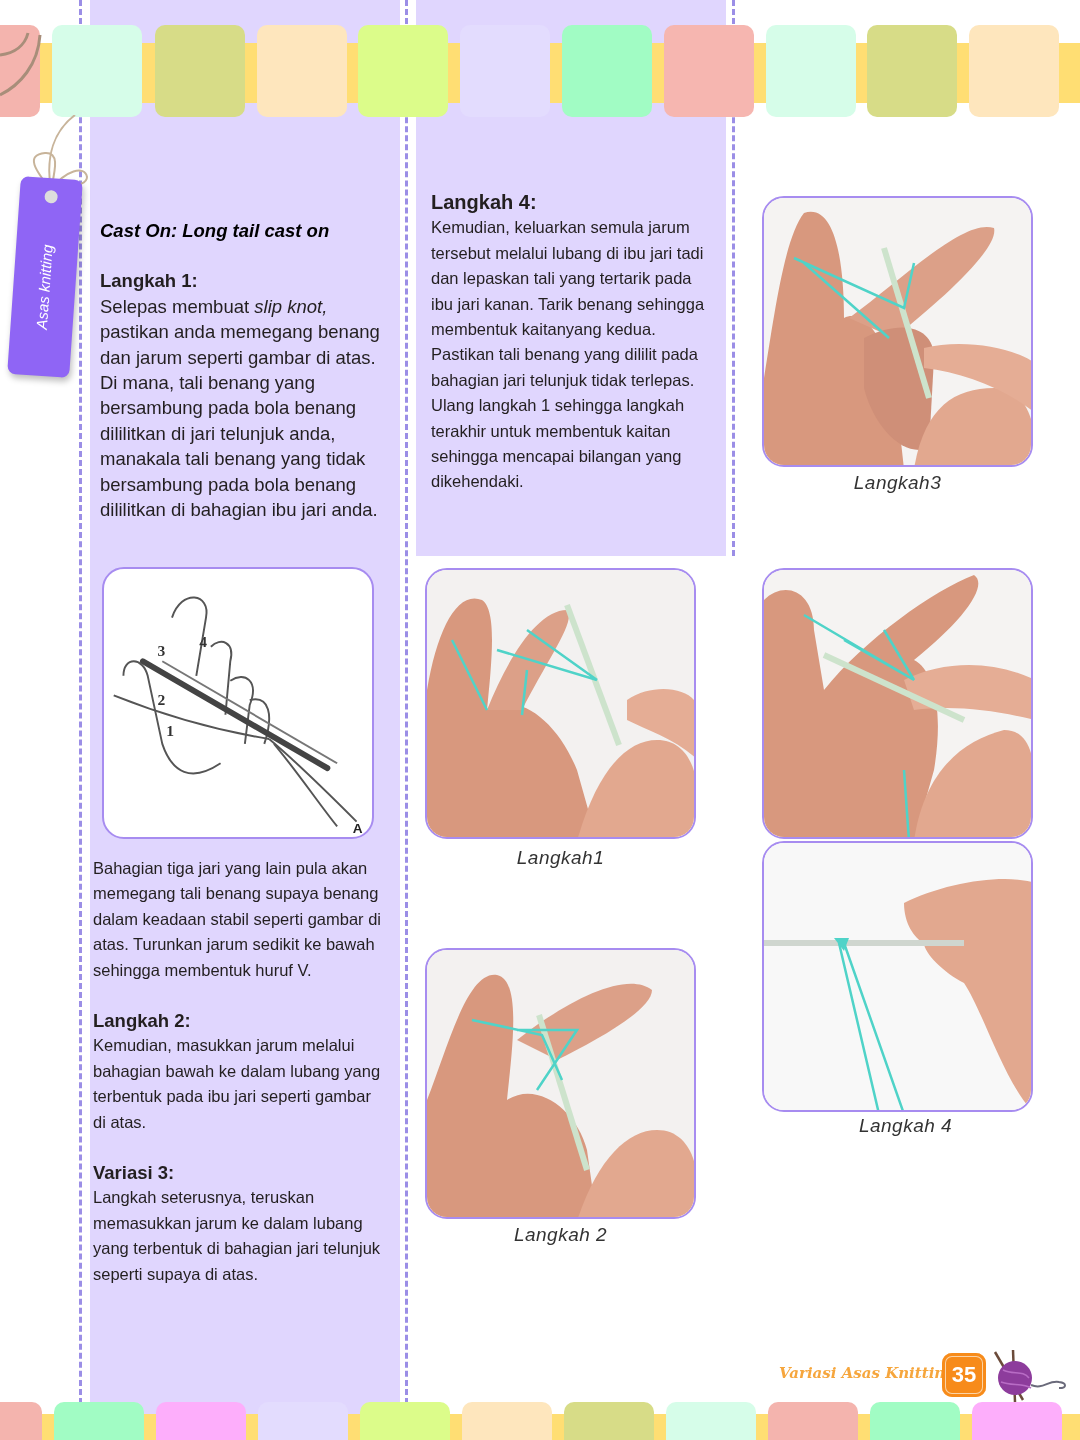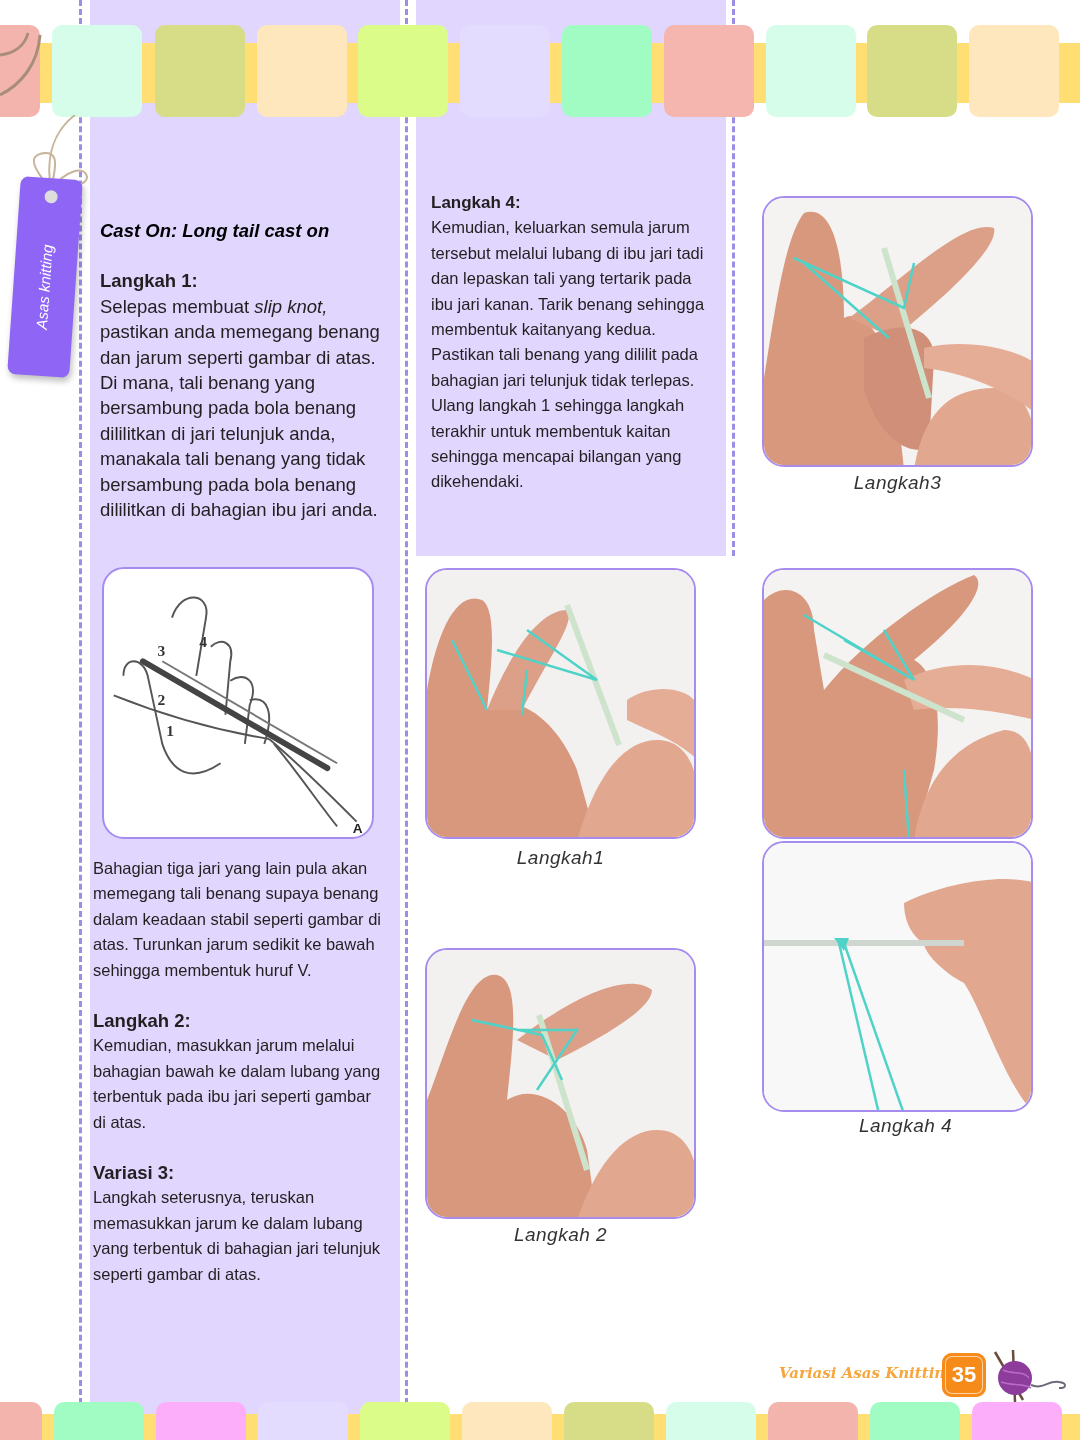--- a/index.html
+++ b/index.html
@@ -93,25 +93,25 @@
     <text x="64" y="172" font-size="16" font-weight="bold" fill="#333" font-family="Liberation Serif, serif">1</text>
     <text x="256" y="272" font-size="14" font-weight="bold" fill="#222" font-family="Liberation Sans, sans-serif">A</text>
   </svg>
 </div>
 
 <div class="text-block small" style="left:93px; top:856px; width:290px;">
   <div class="para">Bahagian tiga jari yang lain pula akan memegang tali benang supaya benang dalam keadaan stabil seperti gambar di atas. Turunkan jarum sedikit ke bawah sehingga membentuk huruf V.</div>
   <div class="step-title" style="font-size:18.5px;">Langkah 2:</div>
   <div class="para">Kemudian, masukkan jarum melalui bahagian bawah ke dalam lubang yang terbentuk pada ibu jari seperti gambar di atas.</div>
   <div class="step-title" style="font-size:18.5px;">Variasi 3:</div>
-  <div>Langkah seterusnya, teruskan memasukkan jarum ke dalam lubang yang terbentuk di bahagian jari telunjuk seperti gambar di atas.</div>
+  <div>Langkah seterusnya, teruskan memasukkan jarum ke dalam lubang yang terbentuk di bahagian jari telunjuk seperti supaya di atas.</div>
 </div>
 
 <div class="text-block small" style="left:431px; top:190px; width:285px;">
-  <div class="step-title" style="font-size:17px;">Langkah 4:</div>
+  <div class="step-title" style="font-size:20px;">Langkah 4:</div>
   <div>Kemudian, keluarkan semula jarum tersebut melalui lubang di ibu jari tadi dan lepaskan tali yang tertarik pada ibu jari kanan. Tarik benang sehingga membentuk kaitanyang kedua. Pastikan tali benang yang dililit pada bahagian jari telunjuk tidak terlepas.</div>
   <div>Ulang langkah 1 sehingga langkah terakhir untuk membentuk kaitan sehingga mencapai bilangan yang dikehendaki.</div>
 </div>
 
 <div class="frame" style="left:425px; top:568px; width:271px; height:271px;">
   <svg width="271" height="271" viewBox="0 0 271 271">
     <rect width="271" height="271" fill="#f3f1f0"></rect>
     <path d="M0 271 L0 120 C10 60 30 20 55 30 C70 40 65 90 60 140 C90 120 130 150 150 200 L170 271 Z" fill="#d8987e"></path>
     <path d="M60 140 C80 90 110 40 140 40 C150 50 120 90 95 140" fill="#dca088"></path>
     <path d="M150 271 C170 200 200 170 230 170 C260 170 271 200 271 230 L271 271 Z" fill="#e2a88f"></path>

